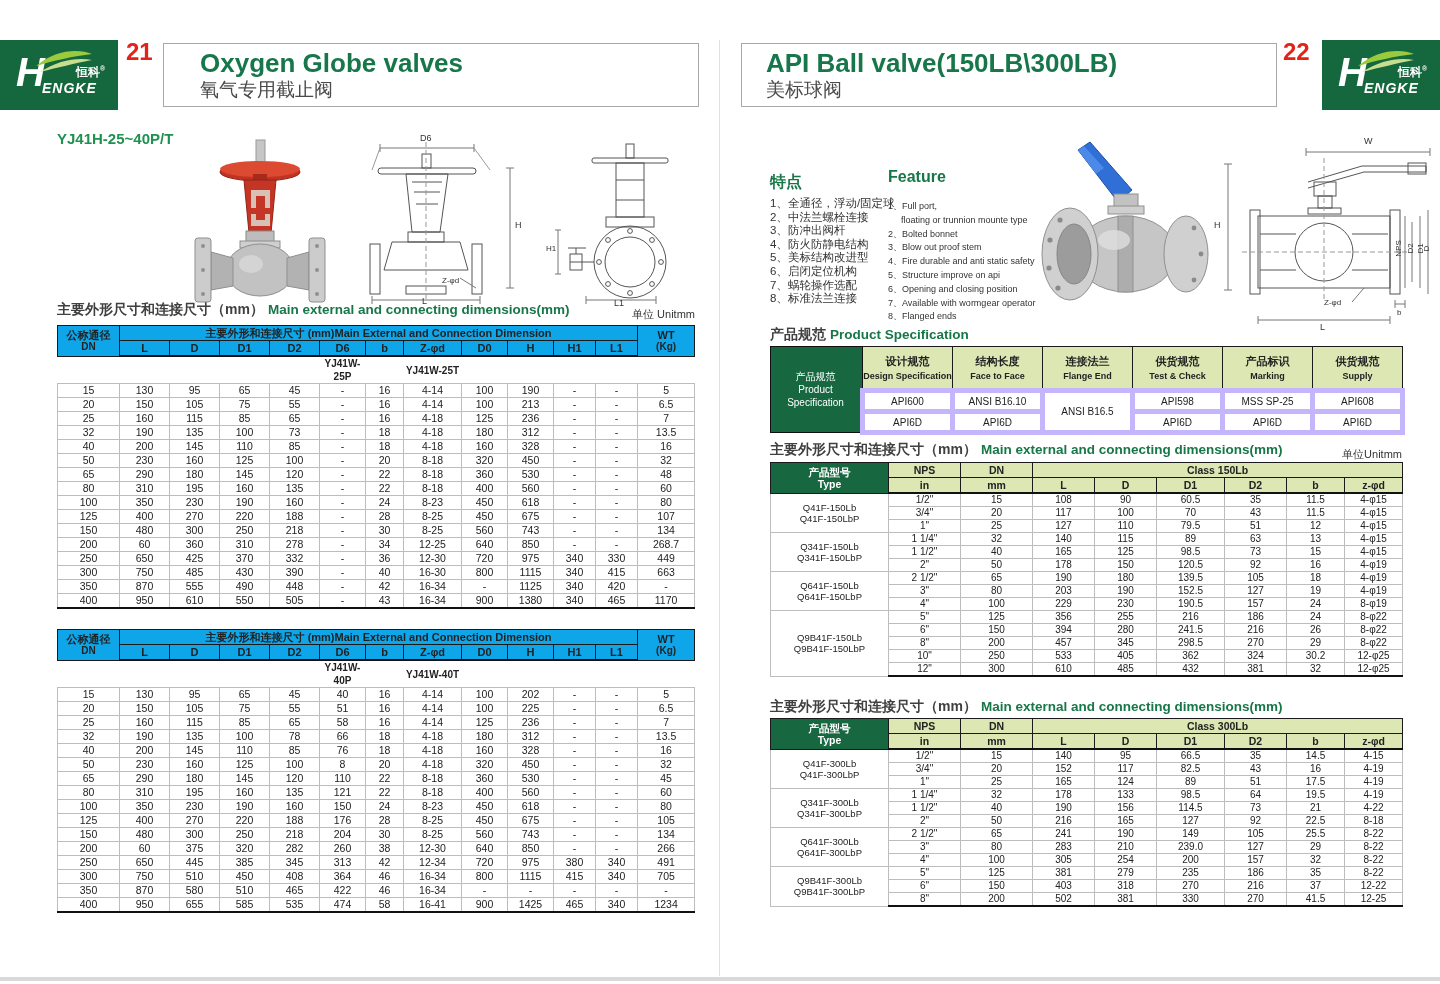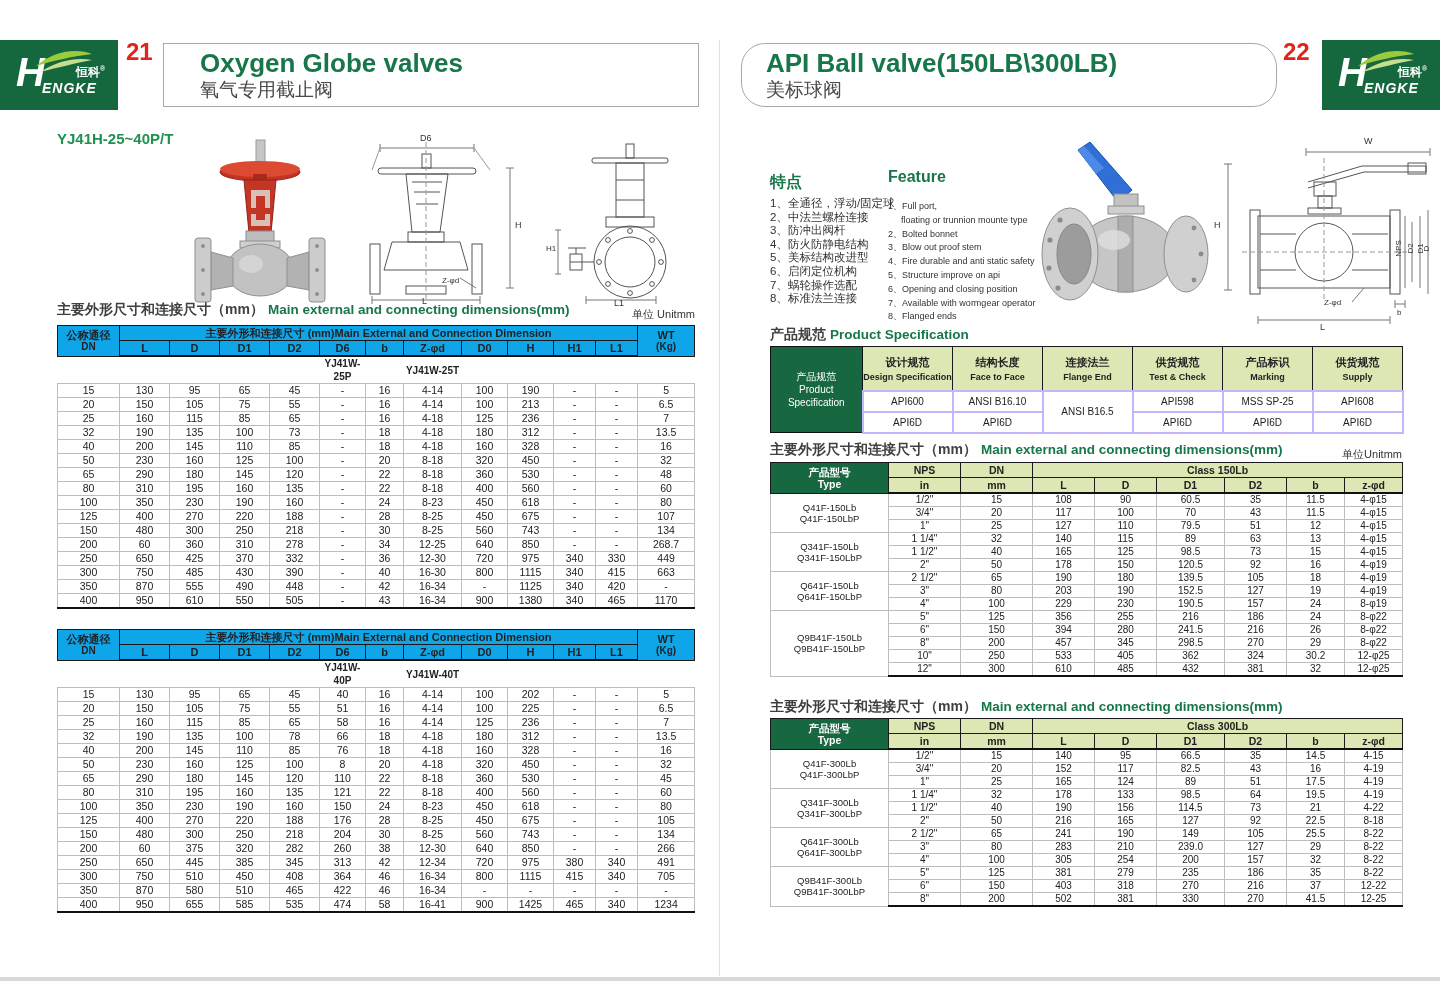--- a/index.html
+++ b/index.html
@@ -42,21 +42,21 @@
   .feat-title { color:#187748; font-size:16px; font-weight:bold; }
   .feat-list-zh .feat-item { font-size:11.5px; line-height:13.6px; color:#333; white-space:nowrap; }
   .feat-list-en .feat-item { font-size:9px; line-height:13.8px; color:#333; white-space:nowrap; }
   .feat-list-en .feat-item.cont { padding-left:13px; }
 
   
   .spec-table { border-collapse:collapse; table-layout:fixed; width:632px; }
   .spec-table th { background:#DCE7B4; border:1px solid #1a1a1a; height:44px; text-align:center; }
   .spec-table th .zh { font-weight:bold; font-size:11px; }
   .spec-table th .en { font-weight:bold; font-size:9px; margin-top:2px; }
-  .spec-table td { border:2px solid #c4b5fd; text-align:center; height:21px; font-size:10px; background:#fff; }
+  .spec-table td { border:5px solid #c4b5fd; text-align:center; height:21px; font-size:10px; background:#fff; }
   .spec-table td.spec-corner { background:#176841; color:#fff; font-size:10px; line-height:13px; border:1px solid #111; }
 
   
   .cls-table { border-collapse:collapse; table-layout:fixed; width:632px; }
   .cls-table th { background:#DCE7B4; border:1px solid #1a1a1a; font-weight:bold; font-size:10.5px; padding:1px 0; text-align:center; line-height:12px; }
   .cls-table tr.cols th { border-bottom:2px solid #111; }
   .cls-table th.type-hdr { background:#176841; color:#fff; font-weight:bold; }
   .cls-table td { border:1px solid #bdbdbd; text-align:center; height:13px; padding:0; font-size:10px; line-height:12px; }
   .cls-table td.type-cell { font-size:9.5px; line-height:11px; }
   .cls-table tbody tr:last-child td { border-bottom:2px solid #111; }
@@ -774,21 +774,21 @@
           <td>465</td>
           <td>340</td>
           <td>1234</td>
         </tr>
       </tbody>
   </table>
 </div>
 
 <div class="abs" style="left:720px;top:0;width:720px;height:984px;">
 
-  <div class="abs title-box" style="left:21px;top:43px;border-radius:24px;">
+  <div class="abs title-box" style="left:21px;top:43px;">
     <div class="main-title">API Ball valve(150LB\300LB)</div>
     <div class="sub-title">美标球阀</div>
   </div>
   <div class="abs page-num" style="left:563px;top:38px;">22</div>
   <div class="abs logo-box" style="left:602px;top:40px;">
     <div class="logo-inner">
       <div class="logo-h">H</div>
       <svg class="logo-leaf" width="62" height="28" viewBox="0 0 62 28">
         <path d="M2 18 C20 2 44 0 58 6 C40 8 18 13 2 18 Z" fill="#9BCB3C"></path>
         <path d="M6 24 C24 12 44 9 58 12 C42 15 22 20 6 24 Z" fill="#C8DE8F"></path>

